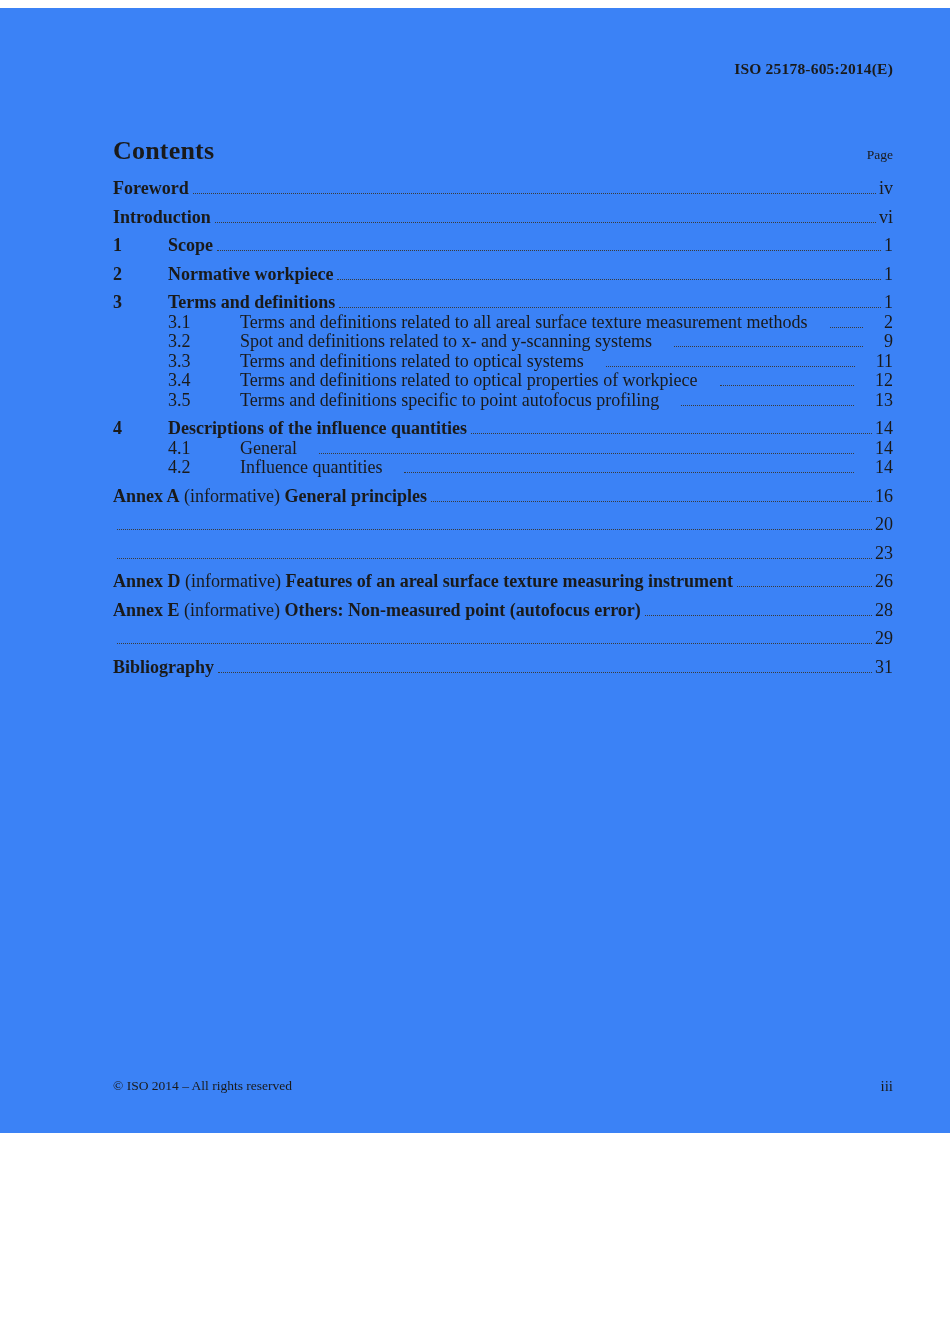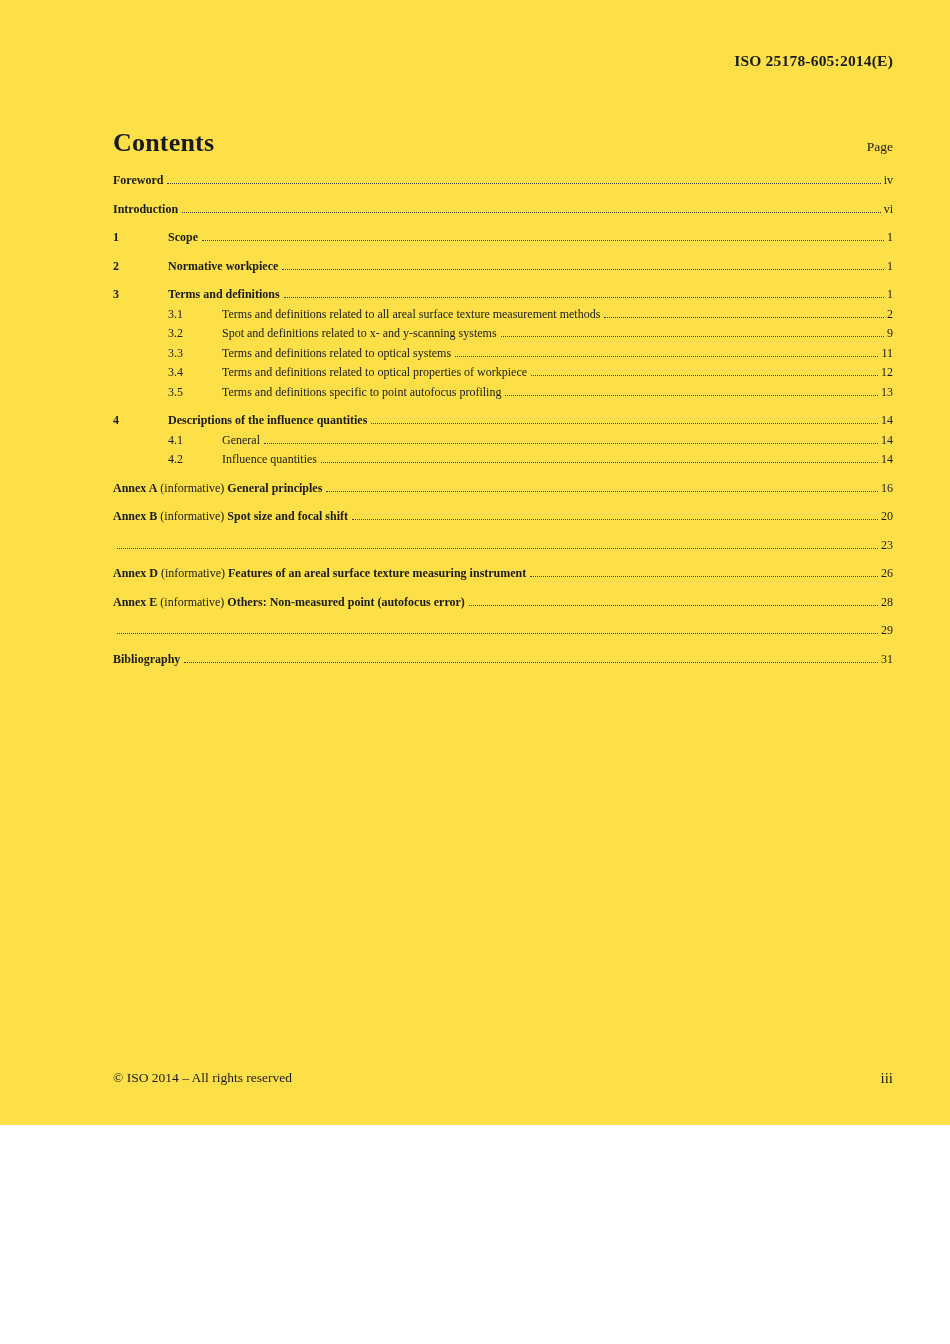--- a/index.html
+++ b/index.html
@@ -1,33 +1,33 @@
 <!DOCTYPE html>
 <html><head>
 <meta charset="utf-8">
 <style>
   * { margin:0; padding:0; box-sizing:border-box; }
   html,body { background:#ffffff; }
   .page {
-    width:950px; height:1125px; margin:0 auto; position:relative;
-    background:#fde047; color:#1a1a1a;
+    width:950px; height:1125px; margin:8px auto; position:relative;
+    background:#3b82f6; color:#1a1a1a;
     font-family:"Liberation Serif","DejaVu Serif",serif;
     overflow:hidden;
   }
   .content { padding:52px 57px 0 113px; }
   .doc-code { text-align:right; font-weight:bold; font-size:15.5px; letter-spacing:0.2px; }
   .title-row { display:flex; justify-content:space-between; align-items:baseline; margin-top:58px; margin-bottom:13px; }
   .title { font-size:26px; font-weight:bold; letter-spacing:0.2px; }
   .page-label { font-size:13.5px; }
   .toc-list { }
-  .toc-row { display:flex; align-items:baseline; font-size:12px; line-height:19.5px; white-space:nowrap; }
+  .toc-row { display:flex; align-items:baseline; font-size:18px; line-height:19.5px; white-space:nowrap; }
   .toc-row.level0, .toc-row.level1 { margin-top:9px; }
   .toc-num { flex:0 0 auto; }
   .level1 > .toc-num { width:55px; }
-  .level2 { padding-left:55px; }
+  .level2 { padding-left:55px;gap:18px; }
   .level2 > .toc-num { width:54px; }
   .seg-bold { font-weight:bold; }
   .toc-label { flex:0 0 auto; }
   .toc-leader { flex:1 1 auto; min-width:8px; margin:0 3px 0 4px; border-bottom:1.5px dotted #3a3a3a; }
   .toc-page { flex:0 0 auto; }
   .bold-page .toc-page { font-weight:normal;text-align:right; }
   .footer {
     position:absolute; left:113px; right:57px; bottom:38px;
     display:flex; justify-content:space-between; align-items:flex-start;
   }
@@ -122,21 +122,20 @@
           <span class="toc-label"><span>Influence quantities</span></span>
           <span class="toc-leader"></span>
           <span class="toc-page">14</span>
         </div>
         <div class="toc-row level0 bold-page">
           <span class="toc-label"><span class="seg-bold">Annex A</span><span> (informative) </span><span class="seg-bold">General principles</span></span>
           <span class="toc-leader"></span>
           <span class="toc-page">16</span>
         </div>
         <div class="toc-row level0 bold-page">
-          <span class="toc-label"><span class="seg-bold">Annex B</span><span> (informative) </span><span class="seg-bold">Spot size and focal shift</span></span>
           <span class="toc-leader"></span>
           <span class="toc-page">20</span>
         </div>
         <div class="toc-row level0 bold-page">
           <span class="toc-leader"></span>
           <span class="toc-page">23</span>
         </div>
         <div class="toc-row level0 bold-page">
           <span class="toc-label"><span class="seg-bold">Annex D</span><span> (informative) </span><span class="seg-bold">Features of an areal surface texture measuring instrument</span></span>
           <span class="toc-leader"></span>

